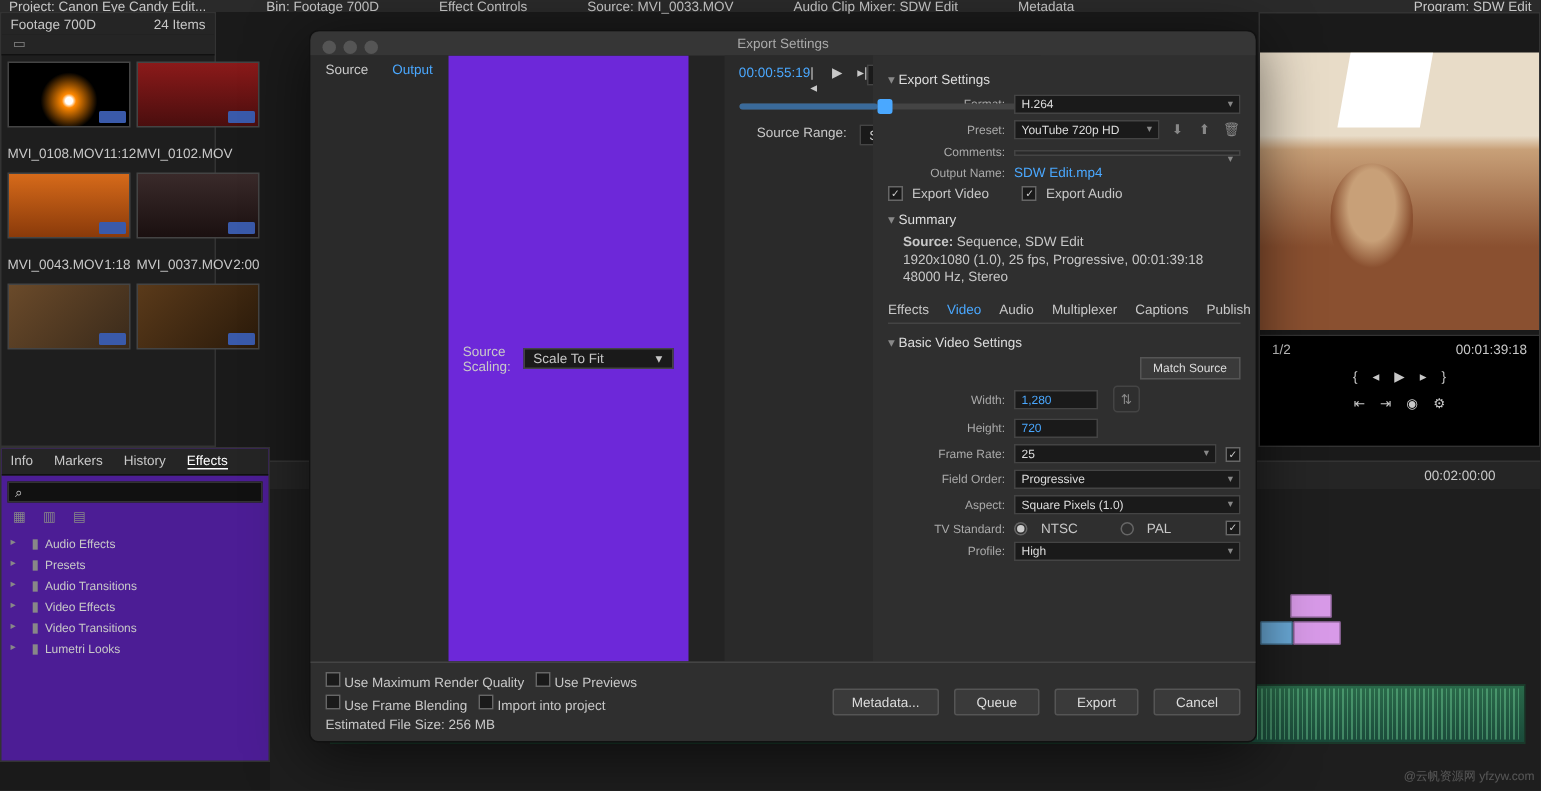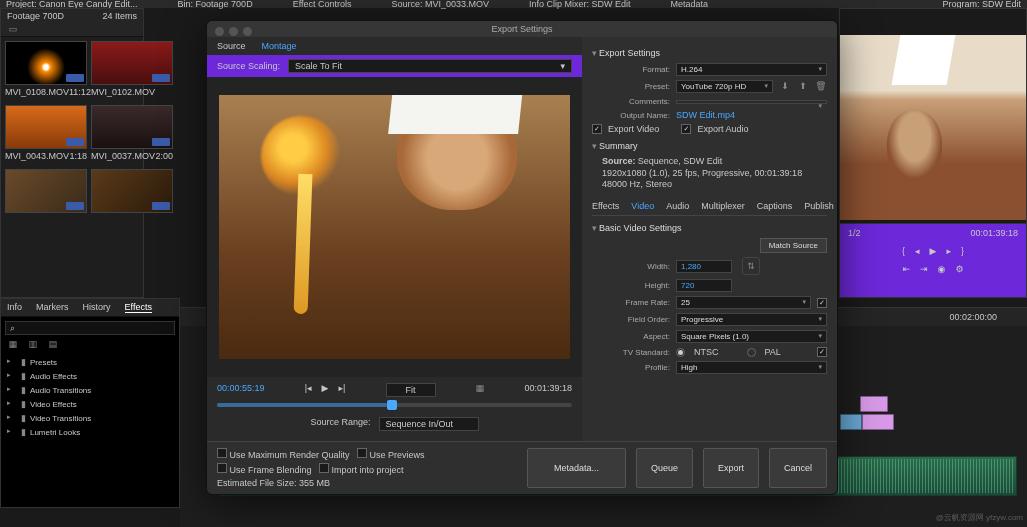--- a/index.html
+++ b/index.html
@@ -10,53 +10,53 @@
 .bin-toolbar{height:14px;background:#252525;border-bottom:1px solid #111;display:flex;align-items:center;gap:6px;padding:0 6px}
 .bin-thumb-row{display:flex;gap:4px;padding:4px}
 .thumb{width:82px}
 .thumb-img{width:82px;height:44px;background:#3a2a1a;border:1px solid #444;position:relative}
 .thumb-img.candle{background:radial-gradient(circle at 50% 60%,#fff 5%,#ff8800 10%,#000 40%)}
 .thumb-img.red{background:linear-gradient(#8b1a1a,#4a0e0e)}
 .thumb-img.brown1{background:linear-gradient(135deg,#5a3a1a,#2a1a0a)}
 .thumb-img.brown2{background:linear-gradient(135deg,#6a4a2a,#3a2a1a)}
 .thumb-img.orange{background:linear-gradient(#d66a1a,#8a3a0a)}
 .thumb-img.dark{background:linear-gradient(#3a2a2a,#1a1010)}
-.thumb-info{display:flex;justify-content:space-between;font-size:7px;padding-top:2px;color:#aaa}
+.thumb-info{display:flex;justify-content:space-between;font-size:7px;padding-top:12px;color:#aaa}
 .thumb-badge{position:absolute;bottom:2px;right:2px;width:18px;height:8px;background:#3a5aaa;border-radius:1px}
-.effects-panel{position:absolute;left:0;top:298px;width:180px;height:210px;background:#000000;border:1px solid #333;overflow:hidden}
+.effects-panel{position:absolute;left:0;top:298px;width:180px;height:210px;background:#4c1d95;border:1px solid #333;overflow:hidden}
 .effects-tabs{display:flex;gap:14px;padding:3px 6px;background:#252525;border-bottom:1px solid #111;font-size:8px}
 .effects-tabs span.active{color:#fff;border-bottom:1px solid #fff}
 .effects-search{margin:4px;height:14px;background:#111;border:1px solid #333;display:flex;align-items:center;padding:0 4px;gap:4px}
 .effects-icons{display:flex;gap:8px;padding:0 6px;color:#666}
 .effects-list{padding:4px 6px}
 .effects-list div{padding:2px 0 2px 14px;position:relative;font-size:8px}
 .effects-list div::before{content:"▸";position:absolute;left:0;color:#888;font-size:7px}
 .effects-list div .folder{color:#888;margin-right:4px}
 .program-mon{position:absolute;right:0;top:8px;width:188px;height:290px;background:#1a1a1a;border:1px solid #333}
 .program-img{position:absolute;right:0;top:26px;width:186px;height:185px;background:linear-gradient(180deg,#e8dcc8 0%,#e8dcc8 30%,#c8a078 35%,#8a5030 70%);overflow:hidden}
 .program-img::after{content:"";position:absolute;left:30%;top:0;width:55px;height:50px;background:#fff;transform:skewX(-10deg)}
 .program-face{position:absolute;left:25%;top:40%;width:55px;height:70px;background:radial-gradient(ellipse at 50% 40%,#c8a078 40%,#8a5030 70%);border-radius:50% 50% 40% 40%}
-.program-bottom{position:absolute;bottom:0;left:0;right:0;height:74px;background:#6d28d9;border-top:1px solid #333}
+.program-bottom{position:absolute;bottom:0;left:0;right:0;height:74px;background:#000000;border-top:1px solid #333}
 .prog-time{display:flex;justify-content:space-between;padding:4px 8px;font-size:8px}
 .prog-ctrl{display:flex;gap:10px;justify-content:center;padding:4px 0;color:#888;font-size:9px}
 .timeline{position:absolute;left:180px;bottom:0;right:0;height:220px;background:#1e1e1e;border-top:1px solid #333}
 .tl-ruler{height:18px;background:#252525;display:flex;justify-content:space-between;padding:0 30px;align-items:center;font-size:8px;color:#888}
 .tl-tracks{position:relative;height:180px}
 .tl-v1{position:absolute;top:70px;left:40px;right:10px;height:20px}
 .clip{position:absolute;height:16px;border:1px solid rgba(0,0,0,.4);border-radius:1px}
 .clip.purple{background:#d89ae8}
 .clip.blue{background:#6aaad8}
 .tl-a1{position:absolute;top:130px;left:40px;right:10px;height:40px;background:linear-gradient(#2a6a4a,#1a4a3a);border:1px solid #1a3a2a}
 .tl-a1::after{content:"";position:absolute;inset:2px;background:repeating-linear-gradient(90deg,rgba(120,220,160,.4) 0 1px,transparent 1px 3px)}
 .dialog{position:absolute;left:206px;top:20px;width:632px;height:475px;background:#2f2f2f;border:1px solid #111;border-radius:6px;box-shadow:0 8px 40px rgba(0,0,0,.6);display:flex;flex-direction:column}
 .dlg-title{text-align:center;padding:3px 0;font-size:9px;color:#aaa;background:#363636;border-radius:6px 6px 0 0}
 .traffic{position:absolute;left:8px;top:6px;display:flex;gap:5px}
 .traffic span{width:9px;height:9px;border-radius:50%;background:#555}
 .dlg-body{flex:1;display:flex;overflow:hidden}
-.dlg-left{width:375px;display:flex;flex-direction:column;background:#232323}
+.dlg-left{width:375px;display:flex;flex-direction:row;background:#232323}
 .preview-tabs{display:flex;gap:16px;padding:4px 10px;background:#2a2a2a;font-size:9px}
 .preview-tabs .active{color:#4aa8ff}
 .scale-row{display:flex;align-items:center;gap:8px;padding:4px 10px;background:#6d28d9;font-size:9px}
 .scale-row select,.sel{background:#1a1a1a;border:1px solid #444;color:#ccc;padding:1px 6px;font-size:9px;min-width:100px}
 .preview-img{flex:1;margin:18px 12px;background:#000;position:relative;overflow:hidden}
 .preview-chef{position:absolute;inset:0;background:linear-gradient(180deg,#a88050 0%,#6a4020 60%,#4a2a10 100%)}
 .preview-chef::before{content:"";position:absolute;right:15%;top:0;width:120px;height:115px;background:radial-gradient(ellipse at 50% 55%,#d8a878 35%,#a86838 65%);border-radius:50% 50% 45% 45%}
 .preview-chef::after{content:"";position:absolute;right:14%;top:-16px;width:130px;height:55px;background:#f4f4f0;border-radius:6px 6px 0 0;transform:skewX(-6deg)}
 .honey{position:absolute;left:12%;top:8%;width:80px;height:80px;background:radial-gradient(circle at 40% 40%,#ffcc44 20%,#dd8822 50%,transparent 70%);border-radius:50%;filter:blur(1px)}
 .honey-drip{position:absolute;left:22%;top:30%;width:14px;height:140px;background:linear-gradient(#ffdd66,#dd9922);border-radius:0 0 8px 8px;transform:rotate(2deg)}
@@ -76,38 +76,38 @@
 .row .wide::after{content:"▾";position:absolute;right:4px;color:#888;font-size:7px}
 .chk{width:10px;height:10px;border:1px solid #666;display:inline-flex;align-items:center;justify-content:center;font-size:7px;color:#ccc;background:#1a1a1a}
 .chk.on::after{content:"✓"}
 .link{color:#4aa8ff}
 .summary-text{color:#aaa;font-size:8px;line-height:1.3;padding:2px 0 2px 10px}
 .subtabs{display:flex;gap:12px;padding:4px 0;border-bottom:1px solid #444;margin:4px 0;font-size:9px}
 .subtabs .active{color:#4aa8ff}
 .numbox{width:56px;background:#1a1a1a;border:1px solid #444;color:#4aa8ff;padding:1px 4px;font-size:8px}
 .link-ic{width:18px;height:18px;border:1px solid #444;border-radius:3px;margin-left:4px;display:flex;align-items:center;justify-content:center;color:#888;font-size:9px}
 .matchbtn{background:#3a3a3a;border:1px solid #555;padding:2px 8px;font-size:8px;color:#ddd}
-.dlg-footer{border-top:1px solid #444;padding:6px 10px;display:flex;gap:10px;font-size:8px;color:#aaa}
+.dlg-footer{border-top:1px solid #444;padding:6px 10px;display:flex;align-items:center;gap:10px;font-size:8px;color:#aaa}
 .dlg-footer .left{flex:1;display:flex;flex-direction:column;gap:3px}
 .btn{background:#3a3a3a;border:1px solid #555;padding:3px 14px;color:#ddd;border-radius:2px;font-size:9px}
-.btn.meta{padding:3px 26px}
+.btn.meta{padding:3px 12px}
 .tiny-ic{display:inline-block;width:12px;height:12px;color:#888;text-align:center;font-size:9px}
 .radio{width:9px;height:9px;border:1px solid #666;border-radius:50%;display:inline-block;margin-right:3px;position:relative}
 .radio.on::after{content:"";position:absolute;inset:1px;background:#ccc;border-radius:50%}
 .watermark{position:absolute;right:4px;bottom:4px;font-size:8px;color:rgba(255,255,255,.25)}
 </style>
 </head>
 <body>
 
 <div class="bg-top">
   <span>Project: Canon Eye Candy Edit...</span>
     <span>Bin: Footage 700D</span>
   <span>Effect Controls</span>
     <span>Source: MVI_0033.MOV</span>
-  <span>Info Clip Mixer: SDW Edit</span>
+  <span>Audio Clip Mixer: SDW Edit</span>
     <span>Metadata</span>
   <span style="margin-left:auto">Program: SDW Edit</span>
 </div>
 
 <div class="left-bin">
   <div class="bin-header">
       <span>Footage 700D</span>
       <span>24 Items</span>
     </div>
   <div class="bin-toolbar">
@@ -186,22 +186,22 @@
     </div>
   <div class="effects-search">
       <span>⌕</span>
     </div>
   <div class="effects-icons">
       <span class="tiny-ic">▦</span>
       <span class="tiny-ic">▥</span>
       <span class="tiny-ic">▤</span>
     </div>
   <div class="effects-list" id="fx-list">
+      <div><span class="folder">▮</span>Audio Effects</div>
       <div><span class="folder">▮</span>Presets</div>
-      <div><span class="folder">▮</span>Audio Effects</div>
       <div><span class="folder">▮</span>Audio Transitions</div>
       <div><span class="folder">▮</span>Video Effects</div>
       <div><span class="folder">▮</span>Video Transitions</div>
       <div><span class="folder">▮</span>Lumetri Looks</div>
     </div>
 </div>
 
 <div class="program-mon">
   <div class="program-img">
       <div class="program-face"></div>
@@ -249,21 +249,21 @@
       <span></span>
       <span></span>
       <span></span>
     </div>
   <div class="dlg-title">Export Settings</div>
   <div class="dlg-body">
 
     <div class="dlg-left">
       <div class="preview-tabs">
         <span>Source</span>
-        <span class="active">Montage</span>
+        <span class="active">Output</span>
       </div>
       <div class="scale-row">
         <label>Source Scaling:</label>
         <div class="sel" style="flex:1;position:relative"><span>Scale To Fit</span><span style="position:absolute;right:6px">▾</span></div>
       </div>
       <div class="preview-img">
         <div class="preview-chef"></div>
         <div class="honey"></div>
         <div class="honey-drip"></div>
       </div>
@@ -373,21 +373,21 @@
         </div>
 
     </div>
   </div>
   <div class="dlg-footer">
     <div class="left">
       <div><span class="chk"></span> <span>Use Maximum Render Quality</span>
         &nbsp;&nbsp;<span class="chk"></span> <span>Use Previews</span></div>
       <div><span class="chk"></span> <span>Use Frame Blending</span>
         &nbsp;&nbsp;<span class="chk"></span> <span>Import into project</span></div>
-      <div><span>Estimated File Size:</span> <span>355 MB</span></div>
+      <div><span>Estimated File Size:</span> <span>256 MB</span></div>
     </div>
     <button class="btn meta">Metadata...</button>
     <button class="btn">Queue</button>
     <button class="btn">Export</button>
     <button class="btn">Cancel</button>
   </div>
 </div>
 
 <div class="watermark">@云帆资源网 yfzyw.com</div>
 

